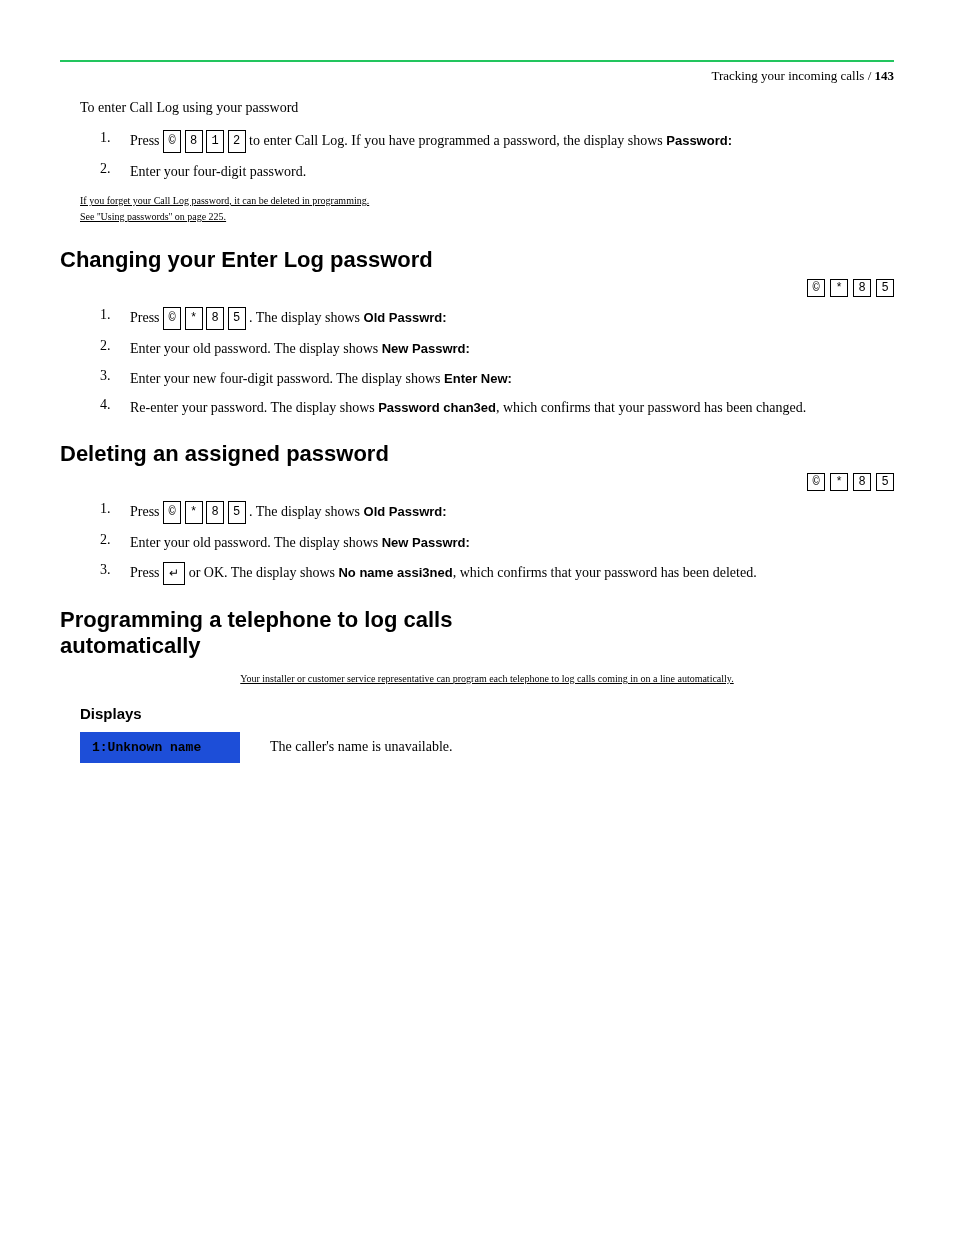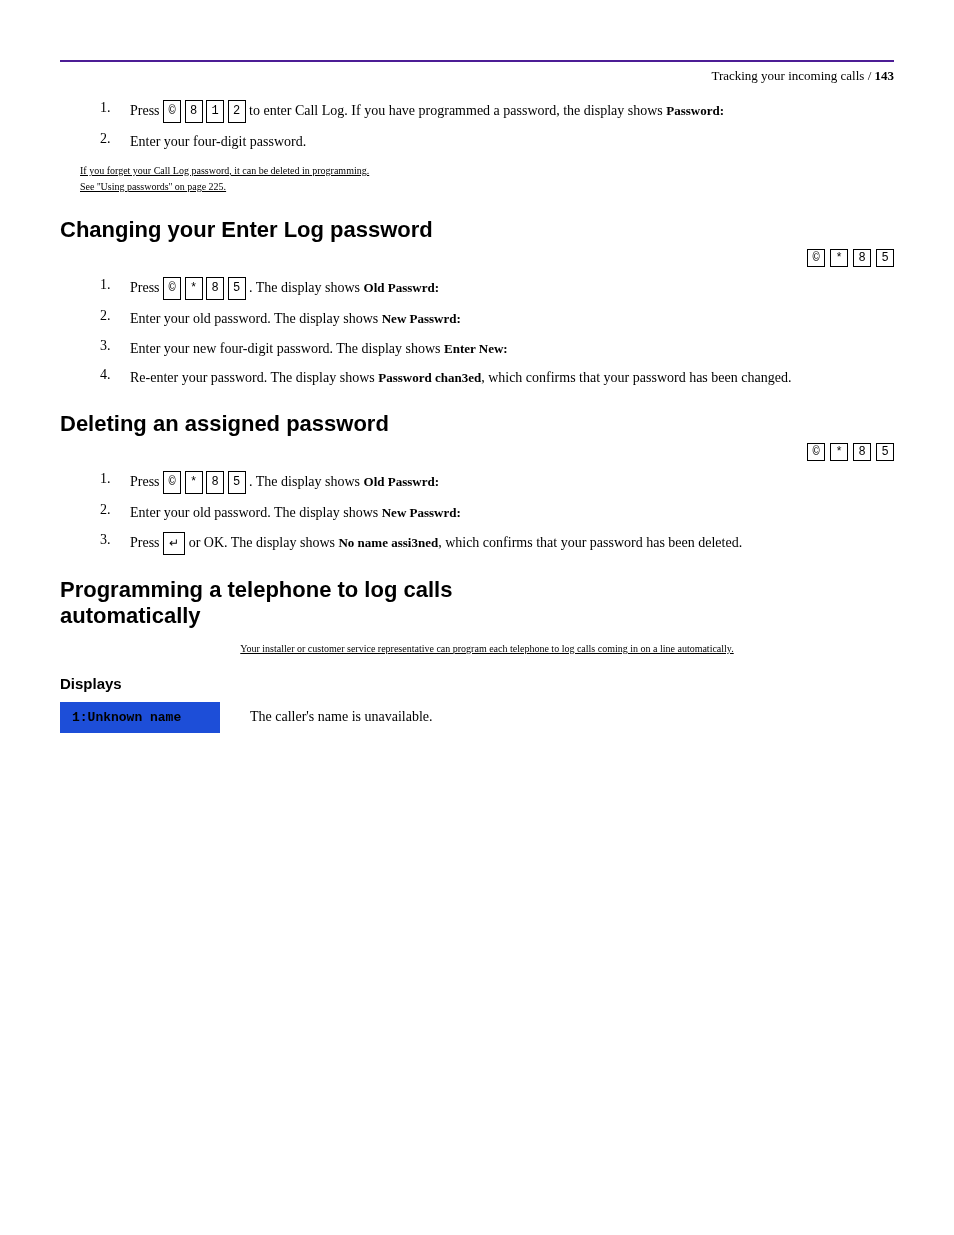--- a/index.html
+++ b/index.html
@@ -16,21 +16,21 @@
     .page {
       width: 954px;
       min-height: 1235px;
       background: #ffffff;
       position: relative;
       padding: 0;
     }
 
     
     .page-header {
-      border-top: 2px solid #4c1d95;
+      border-top: 2px solid #22c55e;
       margin: 60px 60px 0 60px;
       padding-top: 6px;
       display: flex;
       justify-content: flex-end;
       align-items: center;
     }
 
     .header-text {
       font-size: 13px;
       color: #000;
@@ -77,21 +77,21 @@
       font-family: "Courier New", Courier, monospace;
       font-size: 12px;
       background: #fff;
       min-width: 18px;
       text-align: center;
       vertical-align: middle;
     }
 
     
     .display-text {
-      font-family: Liberation Serif, serif;
+      font-family: Liberation Sans, sans-serif;
       font-weight: bold;
       font-size: 13px;
     }
 
     
     .key-row-right {
       display: flex;
       justify-content: flex-end;
       margin-bottom: 10px;
       align-items: center;
@@ -166,20 +166,21 @@
 
   <div class="page-header">
     <span class="header-text">
       <span>Tracking your incoming calls /</span>
       <strong>143</strong>
     </span>
   </div>
 
   <div class="content">
 
+    <p class="intro-text">To enter Call Log using your password</p>
 
     <div class="numbered-list">
 
       <div class="list-item-row">
         <span class="list-num">1.</span>
         <span class="list-content">
           Press
           <span class="key-btn">©</span>
           <span class="key-btn">8</span>
           <span class="key-btn">1</span>
@@ -284,21 +285,21 @@
       </div>
 
     </div>
 
     <h2 class="section-heading">Programming a telephone to log calls<br>automatically</h2>
 
     <p class="note-text" style="margin-left:20px; margin-top:12px;text-align:center;">
       Your installer or customer service representative can program each telephone to log calls coming in on a line automatically.
     </p>
 
-    <div style="">
+    <div style="margin-left: 20px;">
       <div class="displays-heading">Displays</div>
 
       <div class="display-row">
         <div class="display-box">1:Unknown name</div>
         <span class="display-description">The caller's name is unavailable.</span>
       </div>
     </div>
 
   </div>
 

